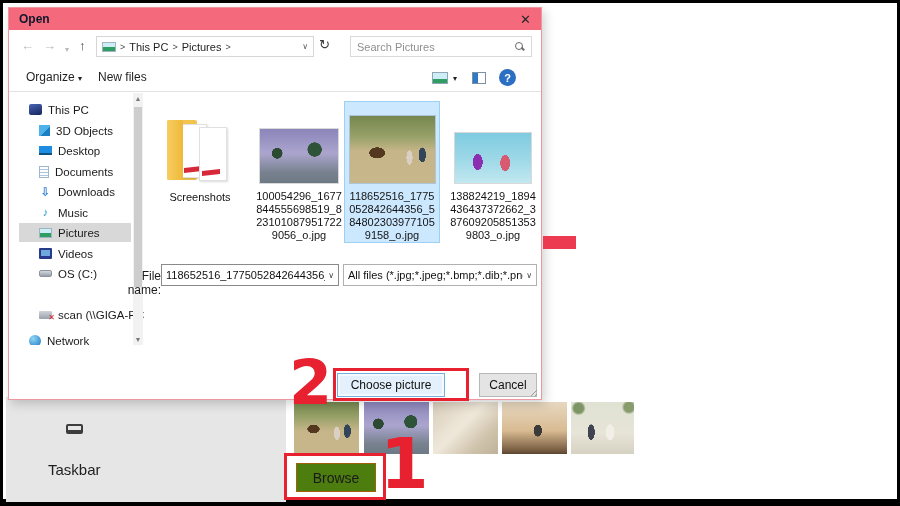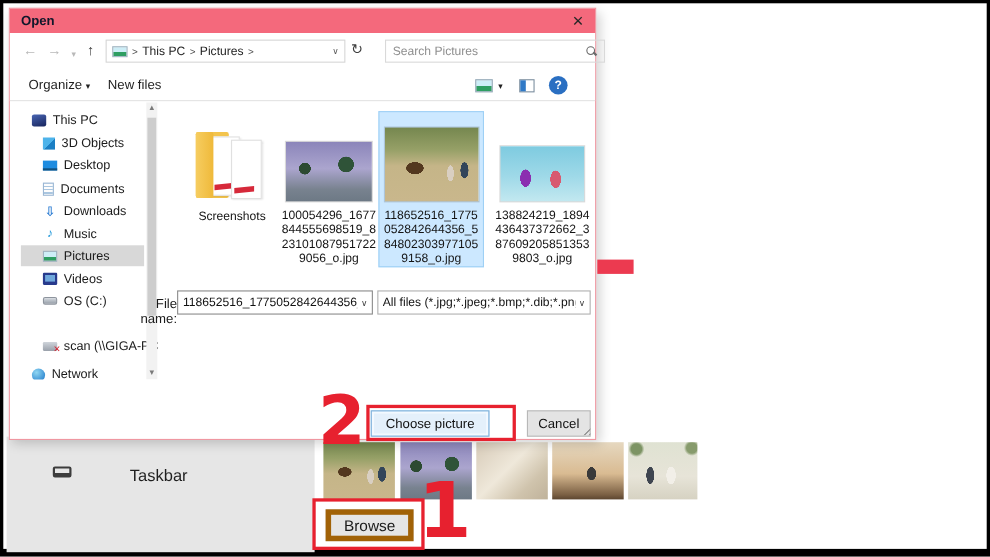--- a/index.html
+++ b/index.html
@@ -3,21 +3,21 @@
 <meta charset="utf-8">
 <style>
   * { margin:0; padding:0; box-sizing:border-box; }
   html,body { background:#888; }
   body { font-family:"Liberation Sans","DejaVu Sans",sans-serif; }
   .stage { position:relative; width:900px; height:506px; background:#000; overflow:hidden; margin:0 auto; }
   .screen { position:absolute; left:3px; top:3px; width:894px; height:496px; background:#fff; }
 
   
   .settings-panel { position:absolute; left:3px; top:394px; width:280px; height:105px; background:#e6e6e6; }
-  .taskbar-item { position:absolute; left:45px; top:421px; display:flex; gap:53px; }
+  .taskbar-item { position:absolute; left:45px; top:421px; display:flex; align-items:center; gap:27px;flex-direction:column; }
   .ic-taskbar { width:17px; height:10px; border:2px solid #3c3c3c; border-bottom:4px solid #3c3c3c; border-radius:2px; background:#e6e6e6; }
   .taskbar-label { font-size:15px; color:#1f1f1f; }
   .bg-thumb { position:absolute; top:399px; width:65px; height:52px; }
   .bt1 { left:291px; background:
       radial-gradient(ellipse 10px 7px at 30% 52%, #53381f 60%, transparent 62%),
       radial-gradient(ellipse 5px 11px at 66% 60%, #d9cfc2 60%, transparent 62%),
       radial-gradient(ellipse 6px 11px at 82% 56%, #32455a 60%, transparent 62%),
       linear-gradient(180deg,#75874f 0%,#96a067 28%,#c5b588 55%,#c9b78c 100%); }
   .bt2 { left:361px; background:
       radial-gradient(circle 9px at 22% 42%, #2c4a31 58%, transparent 61%),
@@ -26,42 +26,42 @@
   .bt3 { left:430px; background:linear-gradient(135deg,#d7cbb9 0%,#efe8da 45%,#cfc3ac 75%,#bfb29a 100%); }
   .bt4 { left:499px; background:
       radial-gradient(ellipse 7px 10px at 55% 55%, #3a3a3a 58%, transparent 61%),
       linear-gradient(180deg,#e6d8c0 0%,#d9bb92 55%,#7a5f43 92%,#5c4630 100%); }
   .bt5 { left:568px; width:63px; background:
       radial-gradient(ellipse 6px 13px at 32% 58%, #3f4550 58%, transparent 61%),
       radial-gradient(ellipse 7px 13px at 62% 58%, #f2efe8 60%, transparent 62%),
       radial-gradient(circle 12px at 12% 12%, #7d9464 40%, transparent 60%),
       radial-gradient(circle 12px at 92% 10%, #879b6c 40%, transparent 60%),
       linear-gradient(180deg,#dfe2d2 0%,#e7e4d8 60%,#d6d2c2 100%); }
-  .browse-btn { position:absolute; left:293px; top:460px; width:80px; height:29px; background:#e5e5e5;
-      border:5px solid #a16207; font-size:14px; color:#1a1a1a; display:flex; align-items:center; justify-content:center; }
+  .browse-btn { position:absolute; left:293px; top:460px; width:80px; height:29px; background:#4d7c0f;
+      border:1px solid #a16207; font-size:14px; color:#1a1a1a; display:flex; align-items:center; justify-content:center; }
 
   
   .dialog { position:absolute; left:5px; top:4px; width:534px; height:393px; background:#fff;
       border:1px solid #ef97a1; box-shadow:3px 4px 10px rgba(0,0,0,.18); }
   .titlebar { position:absolute; left:0; top:0; right:0; height:22px; background:#f4697c;
       display:flex; align-items:center; padding:0 10px; }
   .title { font-size:12px; font-weight:bold; color:#0f172a; }
   .close { margin-left:auto; font-size:13px; color:#272727; cursor:default; line-height:1; }
 
   .navrow { position:absolute; left:0; top:22px; right:0; height:33px; background:#fff; }
   .navglyph { position:absolute; top:7px; font-size:13px; line-height:18px; }
   .dim { color:#b9b9b9; } .dark { color:#3d3d3d; }
   .crumbbox { position:absolute; left:87px; top:6px; width:218px; height:21px; border:1px solid #d6d6d6;
       display:flex; align-items:center; gap:4px; padding:0 5px; font-size:11px; color:#1f1f1f; }
   .crumb-caret { margin-left:auto; color:#5a5a5a; font-size:8px; }
   .crumb-sep { color:#4a4a4a; font-size:9px; }
   .mini-pic { width:14px; height:10px; flex:none; border:1px solid #9fb3c0;
       background:linear-gradient(180deg,#cdeef7 0 55%, #2e9e62 55%); }
   .refresh { position:absolute; left:310px; top:7px; font-size:13px; color:#3d3d3d; }
-  .searchbox { position:absolute; left:341px; top:6px; width:200px; height:21px; border:1px solid #d9d9d9;
+  .searchbox { position:absolute; left:341px; top:6px; width:182px; height:21px; border:1px solid #d9d9d9;
       display:flex; align-items:center; padding:0 6px; }
   .searchbox input { border:none; outline:none; flex:1; font-size:11px; color:#333; font-family:inherit; min-width:0; }
   .searchbox input::placeholder { color:#8f8f8f; }
   .mag { position:relative; width:10px; height:10px; flex:none; }
   .mag::before { content:""; position:absolute; left:0; top:0; width:6px; height:6px; border:1.5px solid #6b6b6b; border-radius:50%; }
   .mag::after { content:""; position:absolute; left:6px; top:6px; width:4px; height:1.5px; background:#6b6b6b; transform:rotate(45deg); }
 
   .toolrow { position:absolute; left:0; top:55px; right:0; height:29px; border-bottom:1px solid #e3e3e3; background:#fff; }
   .toolitem { position:absolute; top:7px; font-size:12px; color:#1f1f1f; }
   .caret { font-size:8px; color:#222; }
@@ -256,21 +256,21 @@
         <div class="side-row" style="top:238px;">
           <span class="sic sic-net"></span>
           <span>Network</span>
         </div>
         <div class="side-scroll">
           <span class="scroll-arrow" style="top:2px;">▲</span>
           <div class="thumbv"></div>
           <span class="scroll-arrow" style="bottom:2px;">▼</span>
         </div>
 
-        <div class="file-item" style="left:152px;">
+        <div class="file-item" style="left:141px;">
           <div class="folder">
             <div class="back"></div>
               <div class="sheet s1"></div>
               <div class="sheet s2"></div>
               <div class="front"></div>
           </div>
           <div class="fname" style="top:89px;">Screenshots</div>
         </div>
 
         <div class="file-item" style="left:240px;">

